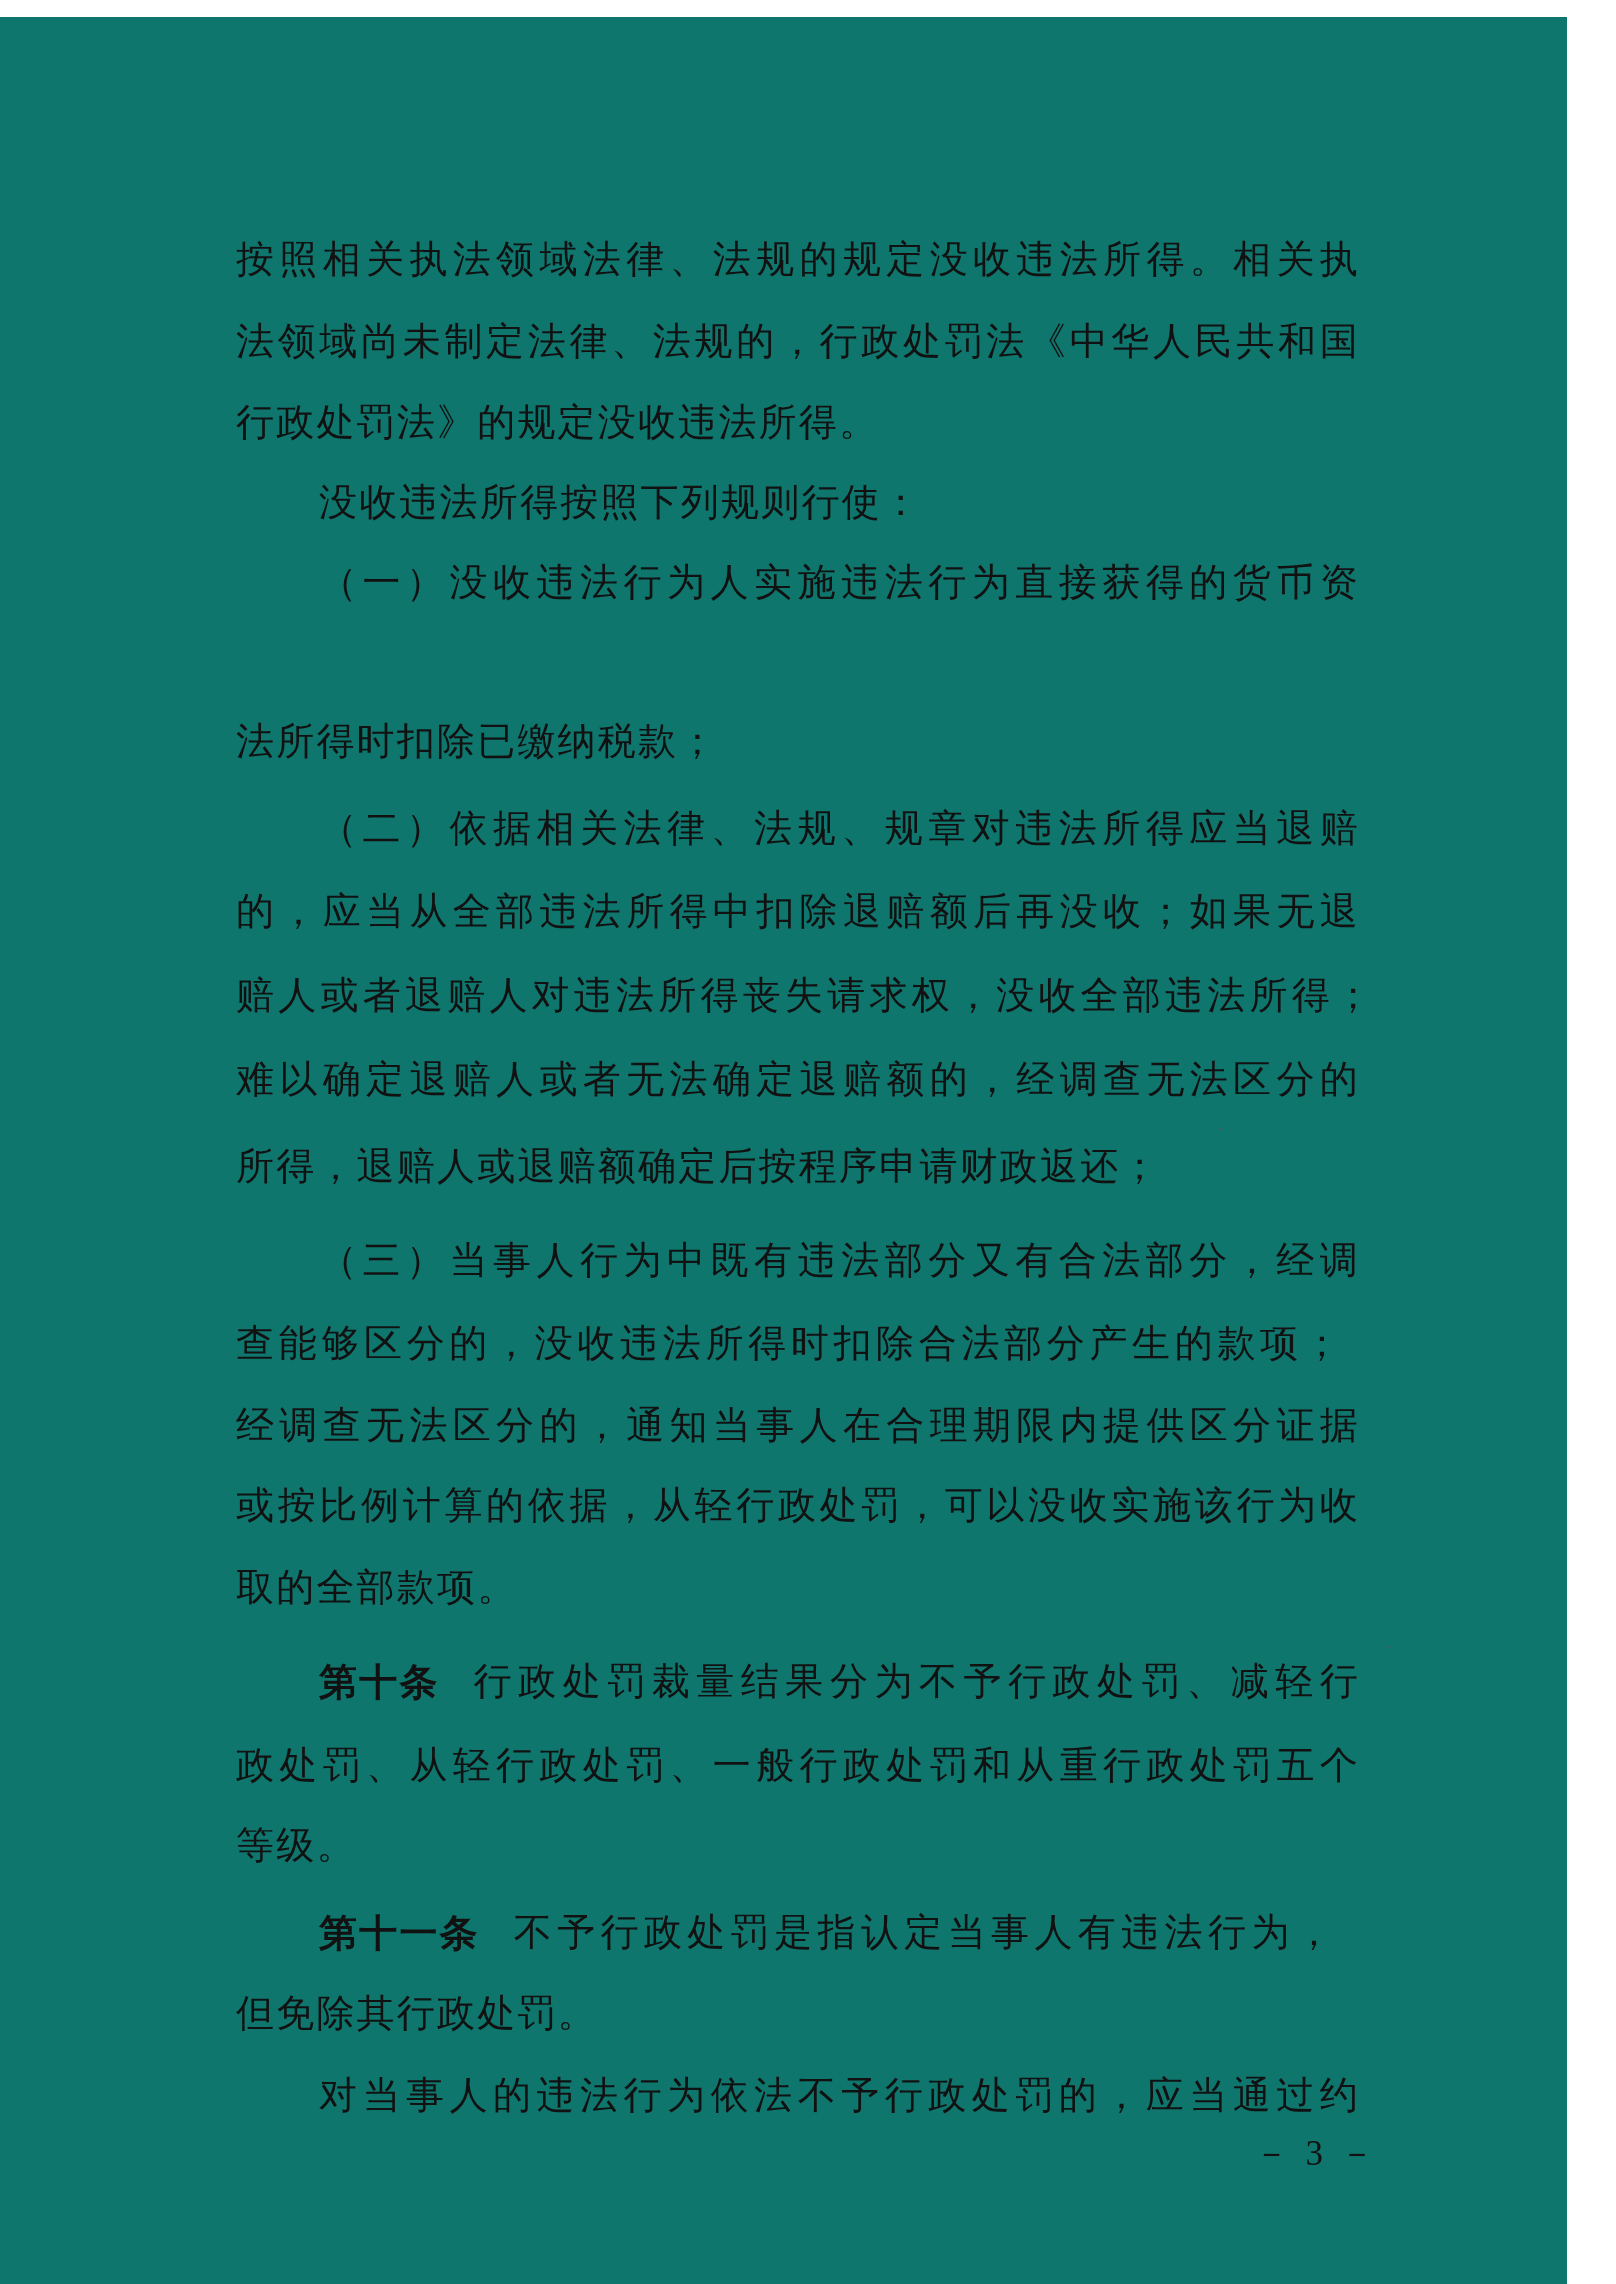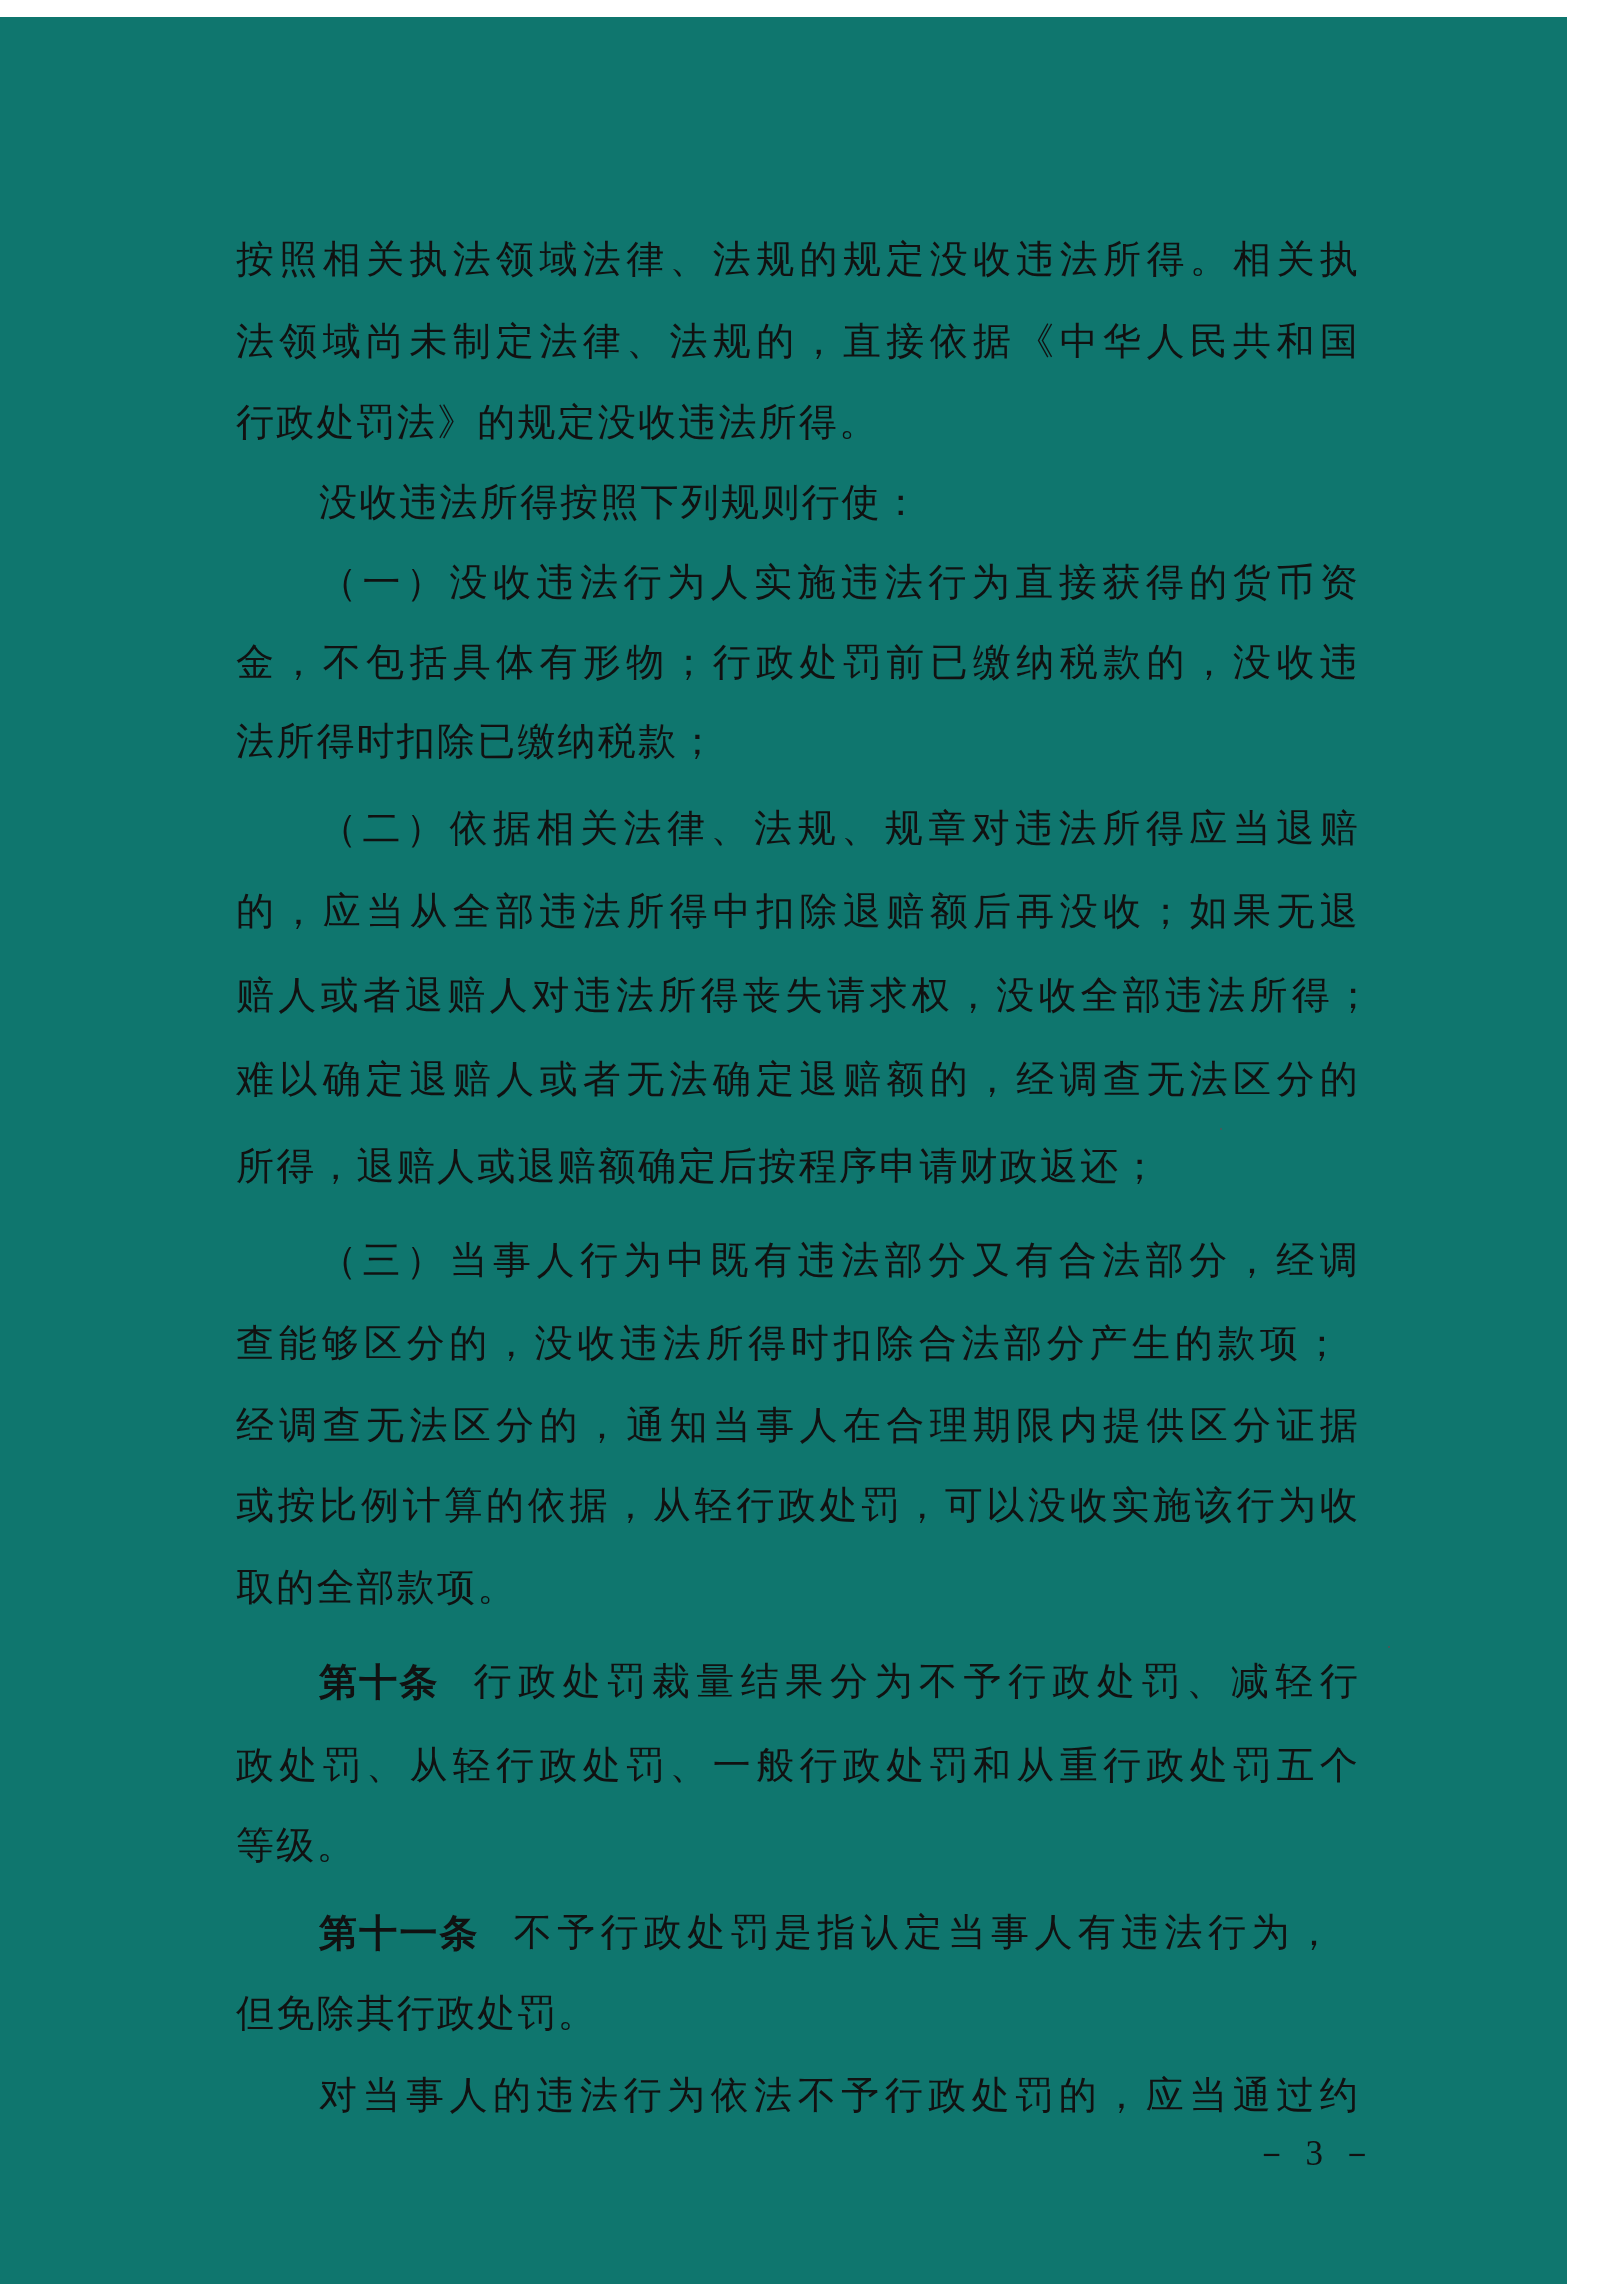--- a/index.html
+++ b/index.html
@@ -62,27 +62,26 @@
       background: #555;
       border-radius: 50%;
     }
   </style>
 </head>
 <body>
 
 <div class="page">
 
   <div class="line justify" style="top:242px">按照相关执法领域法律、法规的规定没收违法所得。相关执</div>
-  <div class="line justify" style="top:324px">法领域尚未制定法律、法规的，直接依据《中华人民共和国</div>
+  <div class="line justify" style="top:324px">法领域尚未制定法律、法规的，行政处罚法《中华人民共和国</div>
   <div class="line" style="top:405px">行政处罚法》的规定没收违法所得。</div>
 
   <div class="line indent" style="top:485px">没收违法所得按照下列规则行使：</div>
 
   <div class="line indent justify" style="top:565px">（一）没收违法行为人实施违法行为直接获得的货币资</div>
-  <div class="line justify" style="top:645px">金，不包括具体有形物；行政处罚前已缴纳税款的，没收违</div>
   <div class="line" style="top:724px">法所得时扣除已缴纳税款；</div>
 
   <div class="line indent justify" style="top:811px">（二）依据相关法律、法规、规章对违法所得应当退赔</div>
   <div class="line justify" style="top:894px">的，应当从全部违法所得中扣除退赔额后再没收；如果无退</div>
   <div class="line justify" style="top:978px; width:1137px; letter-spacing:1px">赔人或者退赔人对违法所得丧失请求权，没收全部违法所得；</div>
   <div class="line justify" style="top:1062px">难以确定退赔人或者无法确定退赔额的，经调查无法区分的</div>
   <div class="line" style="top:1149px">所得，退赔人或退赔额确定后按程序申请财政返还；</div>
 
   <div class="line indent justify" style="top:1243px">（三）当事人行为中既有违法部分又有合法部分，经调</div>
   <div class="line justify" style="top:1326px; width:1107px">查能够区分的，没收违法所得时扣除合法部分产生的款项；</div>

